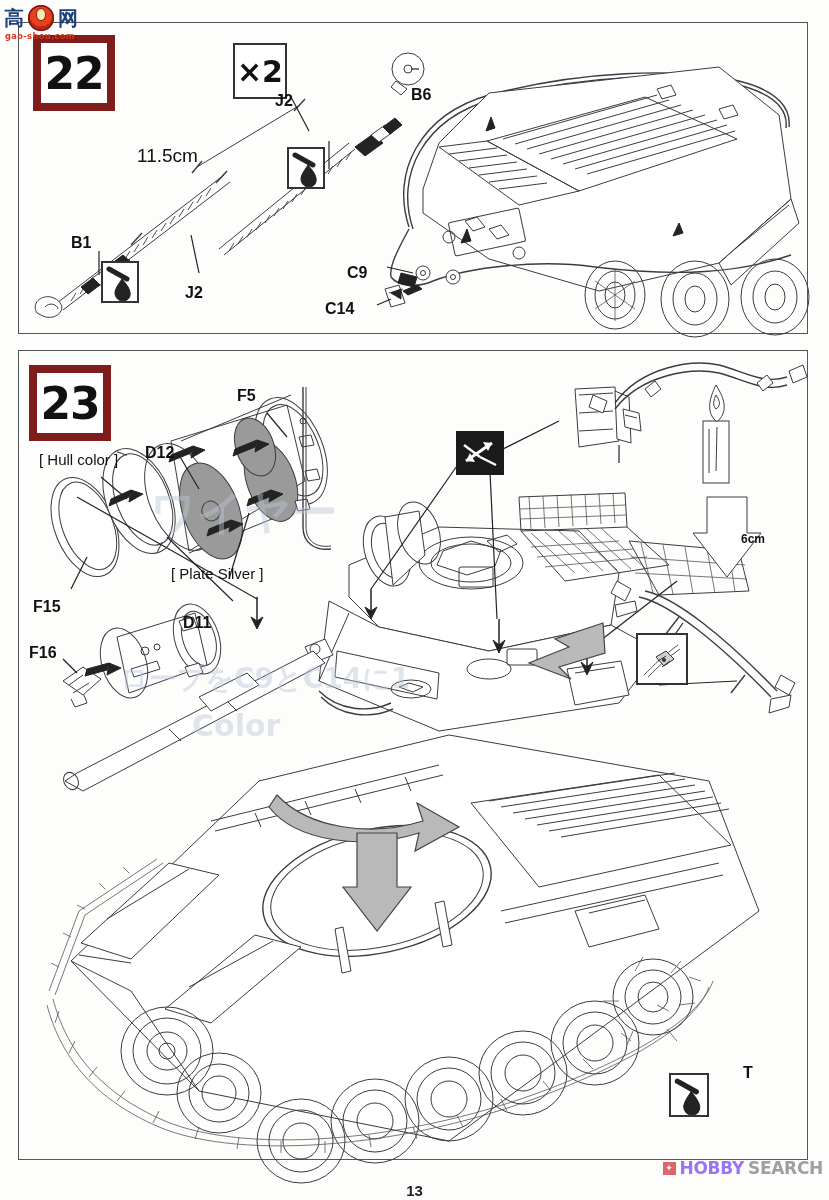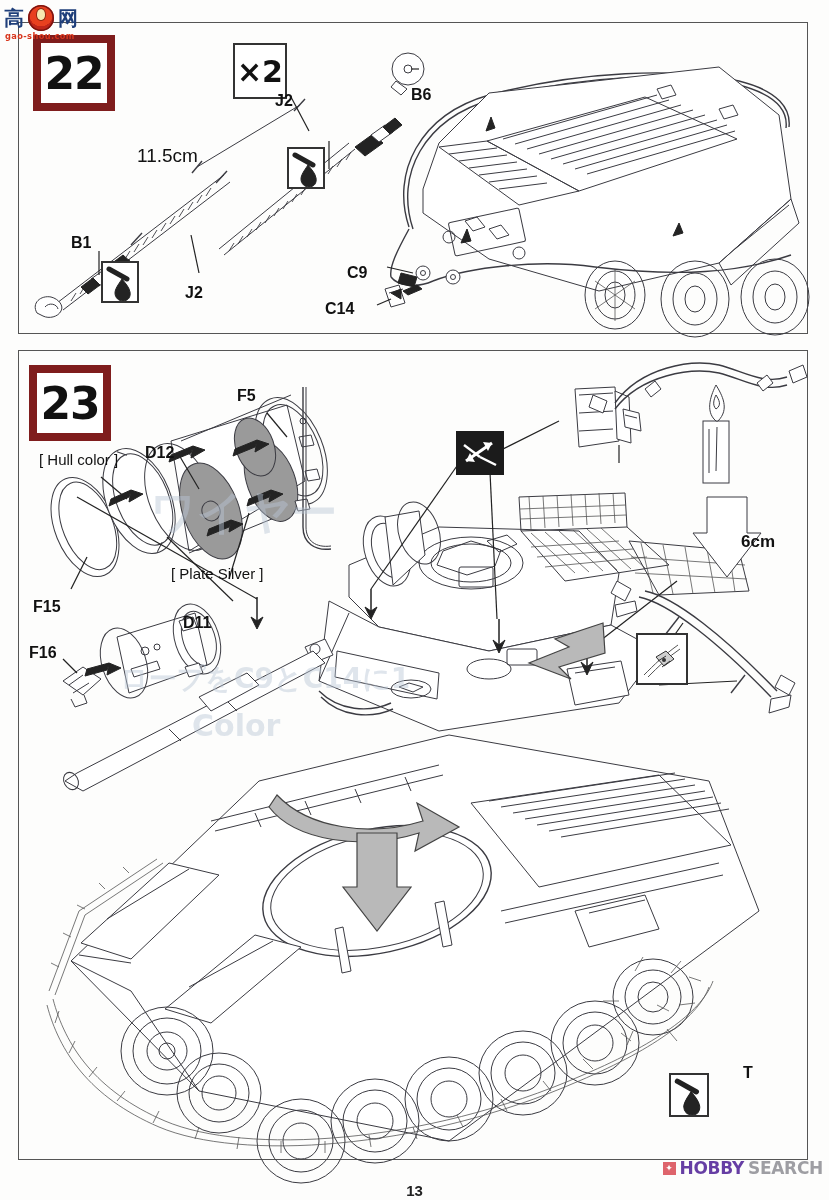--- a/index.html
+++ b/index.html
@@ -88,21 +88,21 @@
     color: #fff;
     font-size: 9px;
     font-family: "DejaVu Sans", sans-serif;
     line-height: 1;
   }
   .logo-br .hb {
     font-family: "DejaVu Sans", sans-serif;
     font-size: 17px;
     font-weight: 700;
     letter-spacing: -0.3px;
-    color: #4c1d95;
+    color: #8b5cf6;
   }
   .logo-br .sr {
     font-family: "DejaVu Sans", sans-serif;
     font-size: 17px;
     font-weight: 700;
     letter-spacing: -0.3px;
     color: #8e8e94;
   }
 
   
@@ -176,21 +176,21 @@
   
   .lbl {
     position: absolute;
     font-family: "Liberation Sans", sans-serif;
     font-weight: 700;
     color: #111;
     white-space: nowrap;
     line-height: 1;
   }
   .lbl.s18 { font-size: 16px; margin-top: 16px; }
-  .lbl.s13 { font-size: 17px; }
+  .lbl.s13 { font-size: 12px; }
   .dim {
     position: absolute;
     font-family: "Liberation Sans", sans-serif;
     font-size: 19px;
     font-weight: 400;
     color: #111;
     white-space: nowrap;
   }
   .colr {
     position: absolute;

